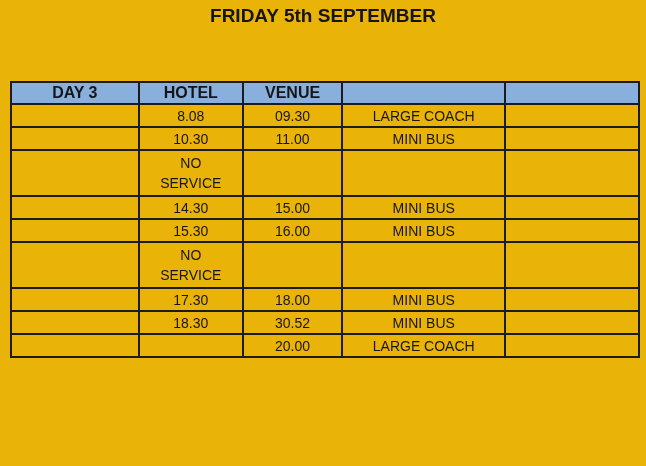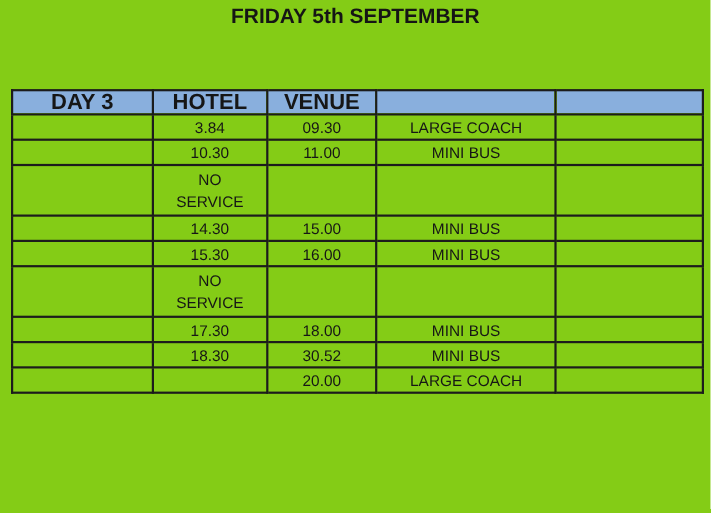--- a/index.html
+++ b/index.html
@@ -9,21 +9,21 @@
     width: 646px;
     height: 466px;
     font-family: "Liberation Sans", "DejaVu Sans", sans-serif;
     color: #1a1a1a;
     overflow: hidden;
   }
   .page {
     position: relative;
     width: 646px;
     height: 466px;
-    background: #84cc16;
+    background: #eab308;
   }
   .doc-title {
     margin: 0;
     padding-top: 5px;
     text-align: center;
     font-size: 19px;
     font-weight: bold;
     letter-spacing: 0px;
     color: #151515;
   }
@@ -44,21 +44,21 @@
     font-size: 14px;
     line-height: 20px;
     height: 21px;
     white-space: pre-line;
     overflow: hidden;
     color: #161616;
   }
   table.timetable th {
     background: #89AFDD;
     font-weight: bold;
-    font-size: 20px;
+    font-size: 16px;
     height: 20px;
   }
   table.timetable tr.tall td {
     height: 44px;
   }
   .col-day    { width: 126px; }
   .col-hotel  { width: 103px; }
   .col-venue  { width: 98px;  }
   .col-vehicle{ width: 161px; }
   .col-note   { width: 132px; }
@@ -83,21 +83,21 @@
         <th>DAY 3</th>
         <th>HOTEL</th>
         <th>VENUE</th>
         <th></th>
         <th></th>
       </tr>
     </thead>
     <tbody>
       <tr>
         <td></td>
-        <td>3.84</td>
+        <td>8.08</td>
         <td>09.30</td>
         <td>LARGE COACH</td>
         <td></td>
       </tr>
       <tr>
         <td></td>
         <td>10.30</td>
         <td>11.00</td>
         <td>MINI BUS</td>
         <td></td>

